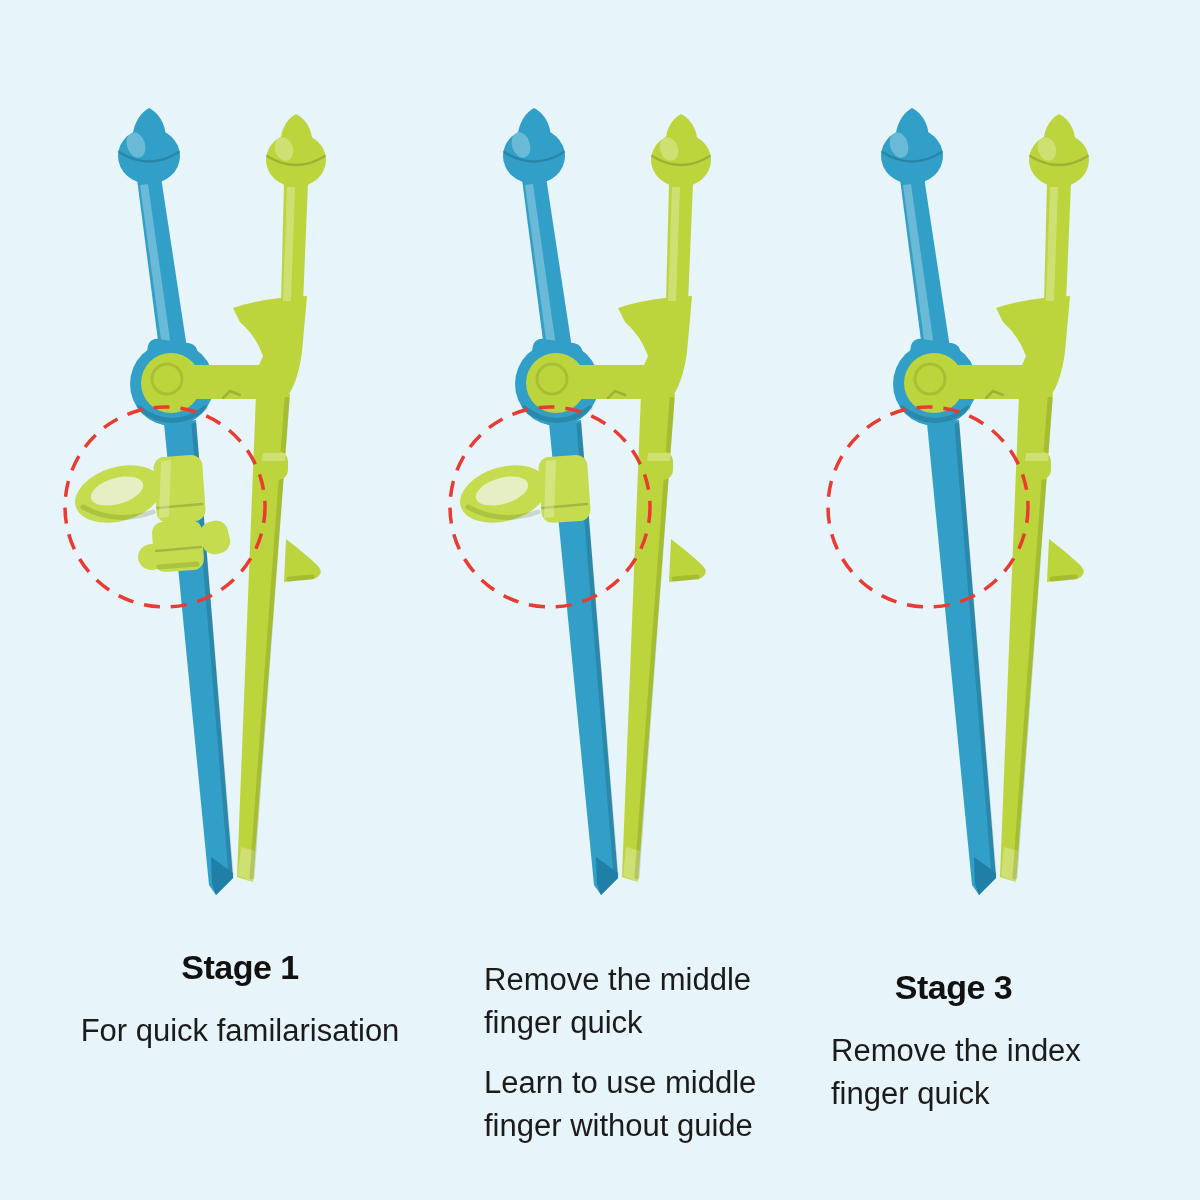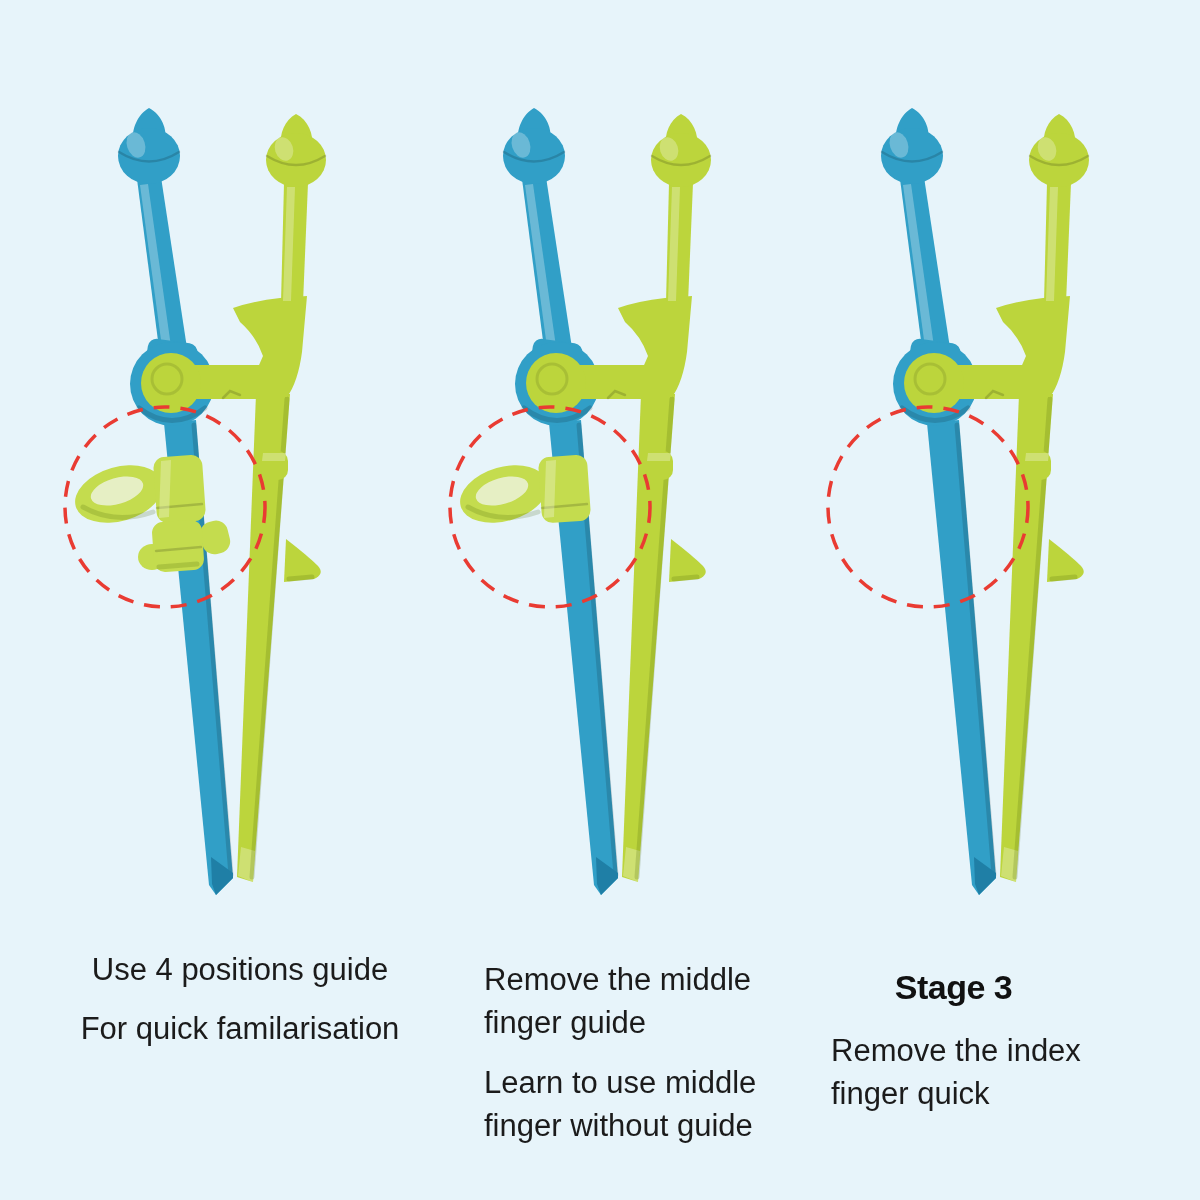--- a/index.html
+++ b/index.html
@@ -199,29 +199,29 @@
         <ellipse class="f-green" cx="241" cy="65" rx="30" ry="27"></ellipse>
         <path class="seam" d="M212,61 Q241,79 270,61"></path>
         <ellipse class="hl-soft" cx="229" cy="54" rx="9" ry="12" transform="rotate(-18 229 54)"></ellipse>
       </g>
     </g>
 
     <circle class="dash-red" cx="110" cy="412" r="100"></circle>
   </svg></div>
 
 <div class="caption cap-1">
+  <h2>Stage 1</h2>
   <div>
-      <p>Use 4 positions guide</p>
       <p>For quick familarisation</p>
     </div>
 </div>
 <div class="caption cap-2">
   <div>
       <p>Remove the middle
-finger guide</p>
+finger quick</p>
       <p>Learn to use middle
 finger without guide</p>
     </div>
 </div>
 <div class="caption cap-3">
   <h2>Stage 3</h2>
   <div>
       <p>Remove the index
 finger quick</p>
     </div>

